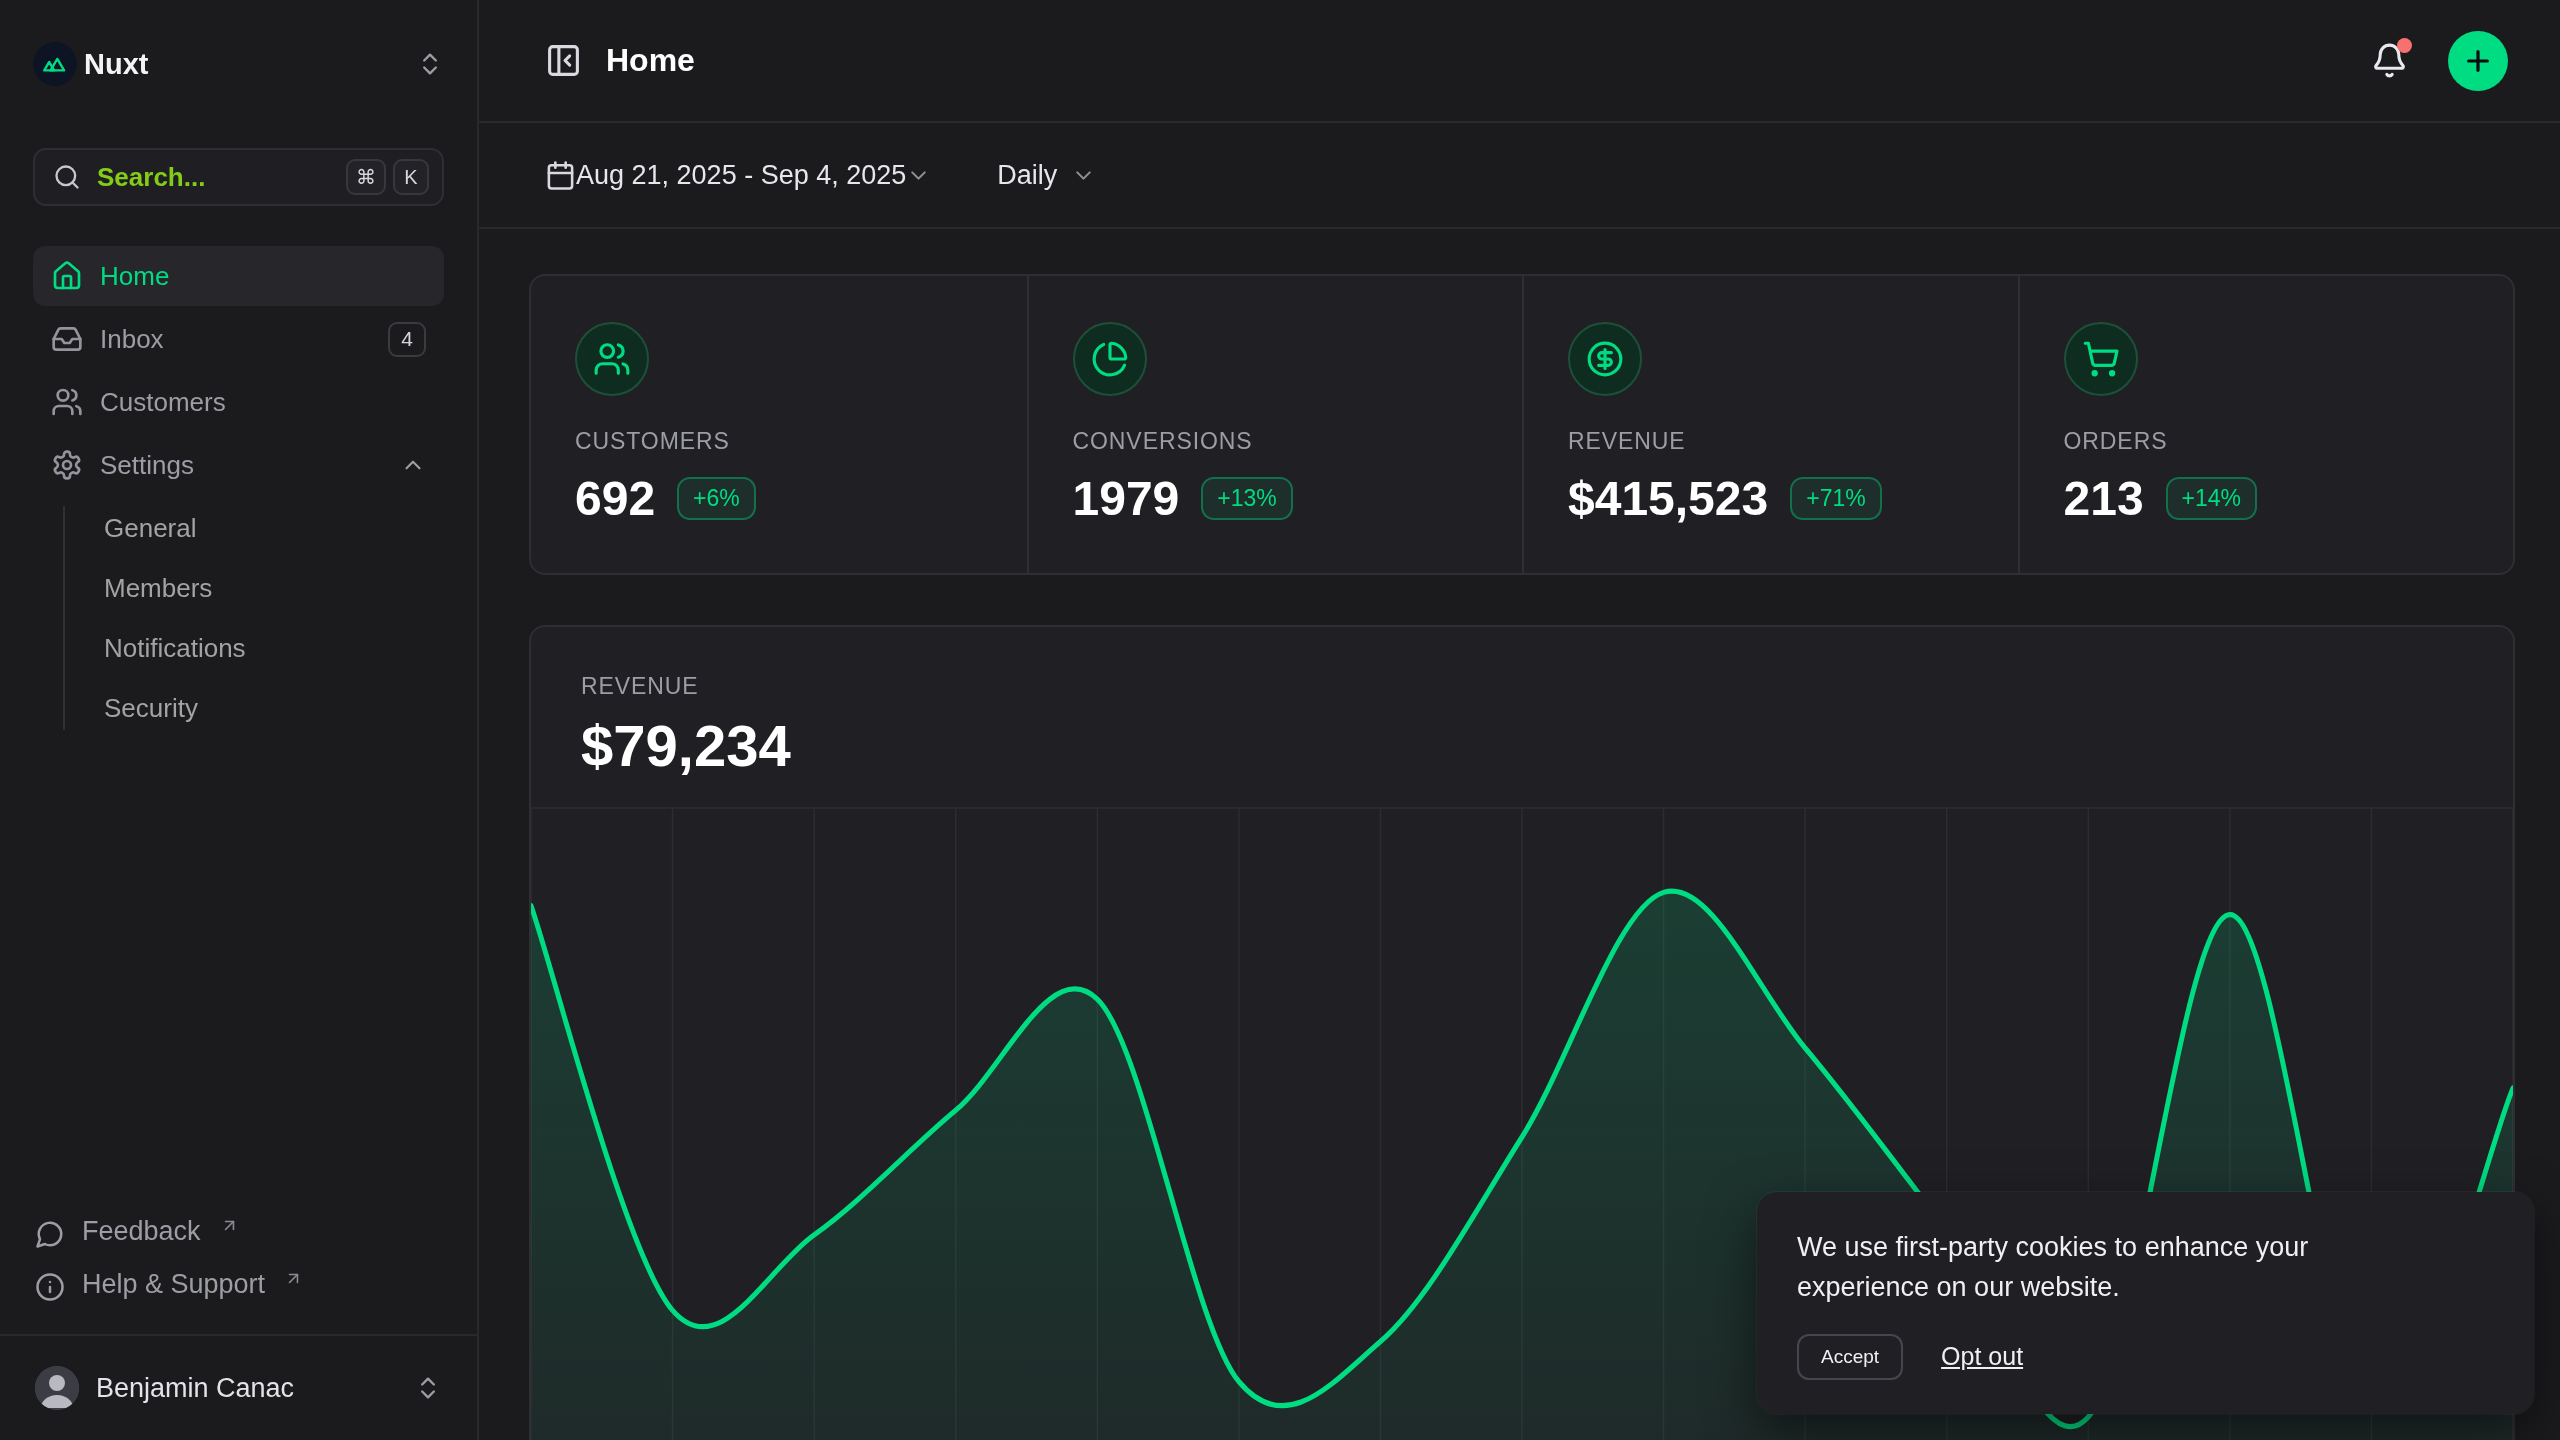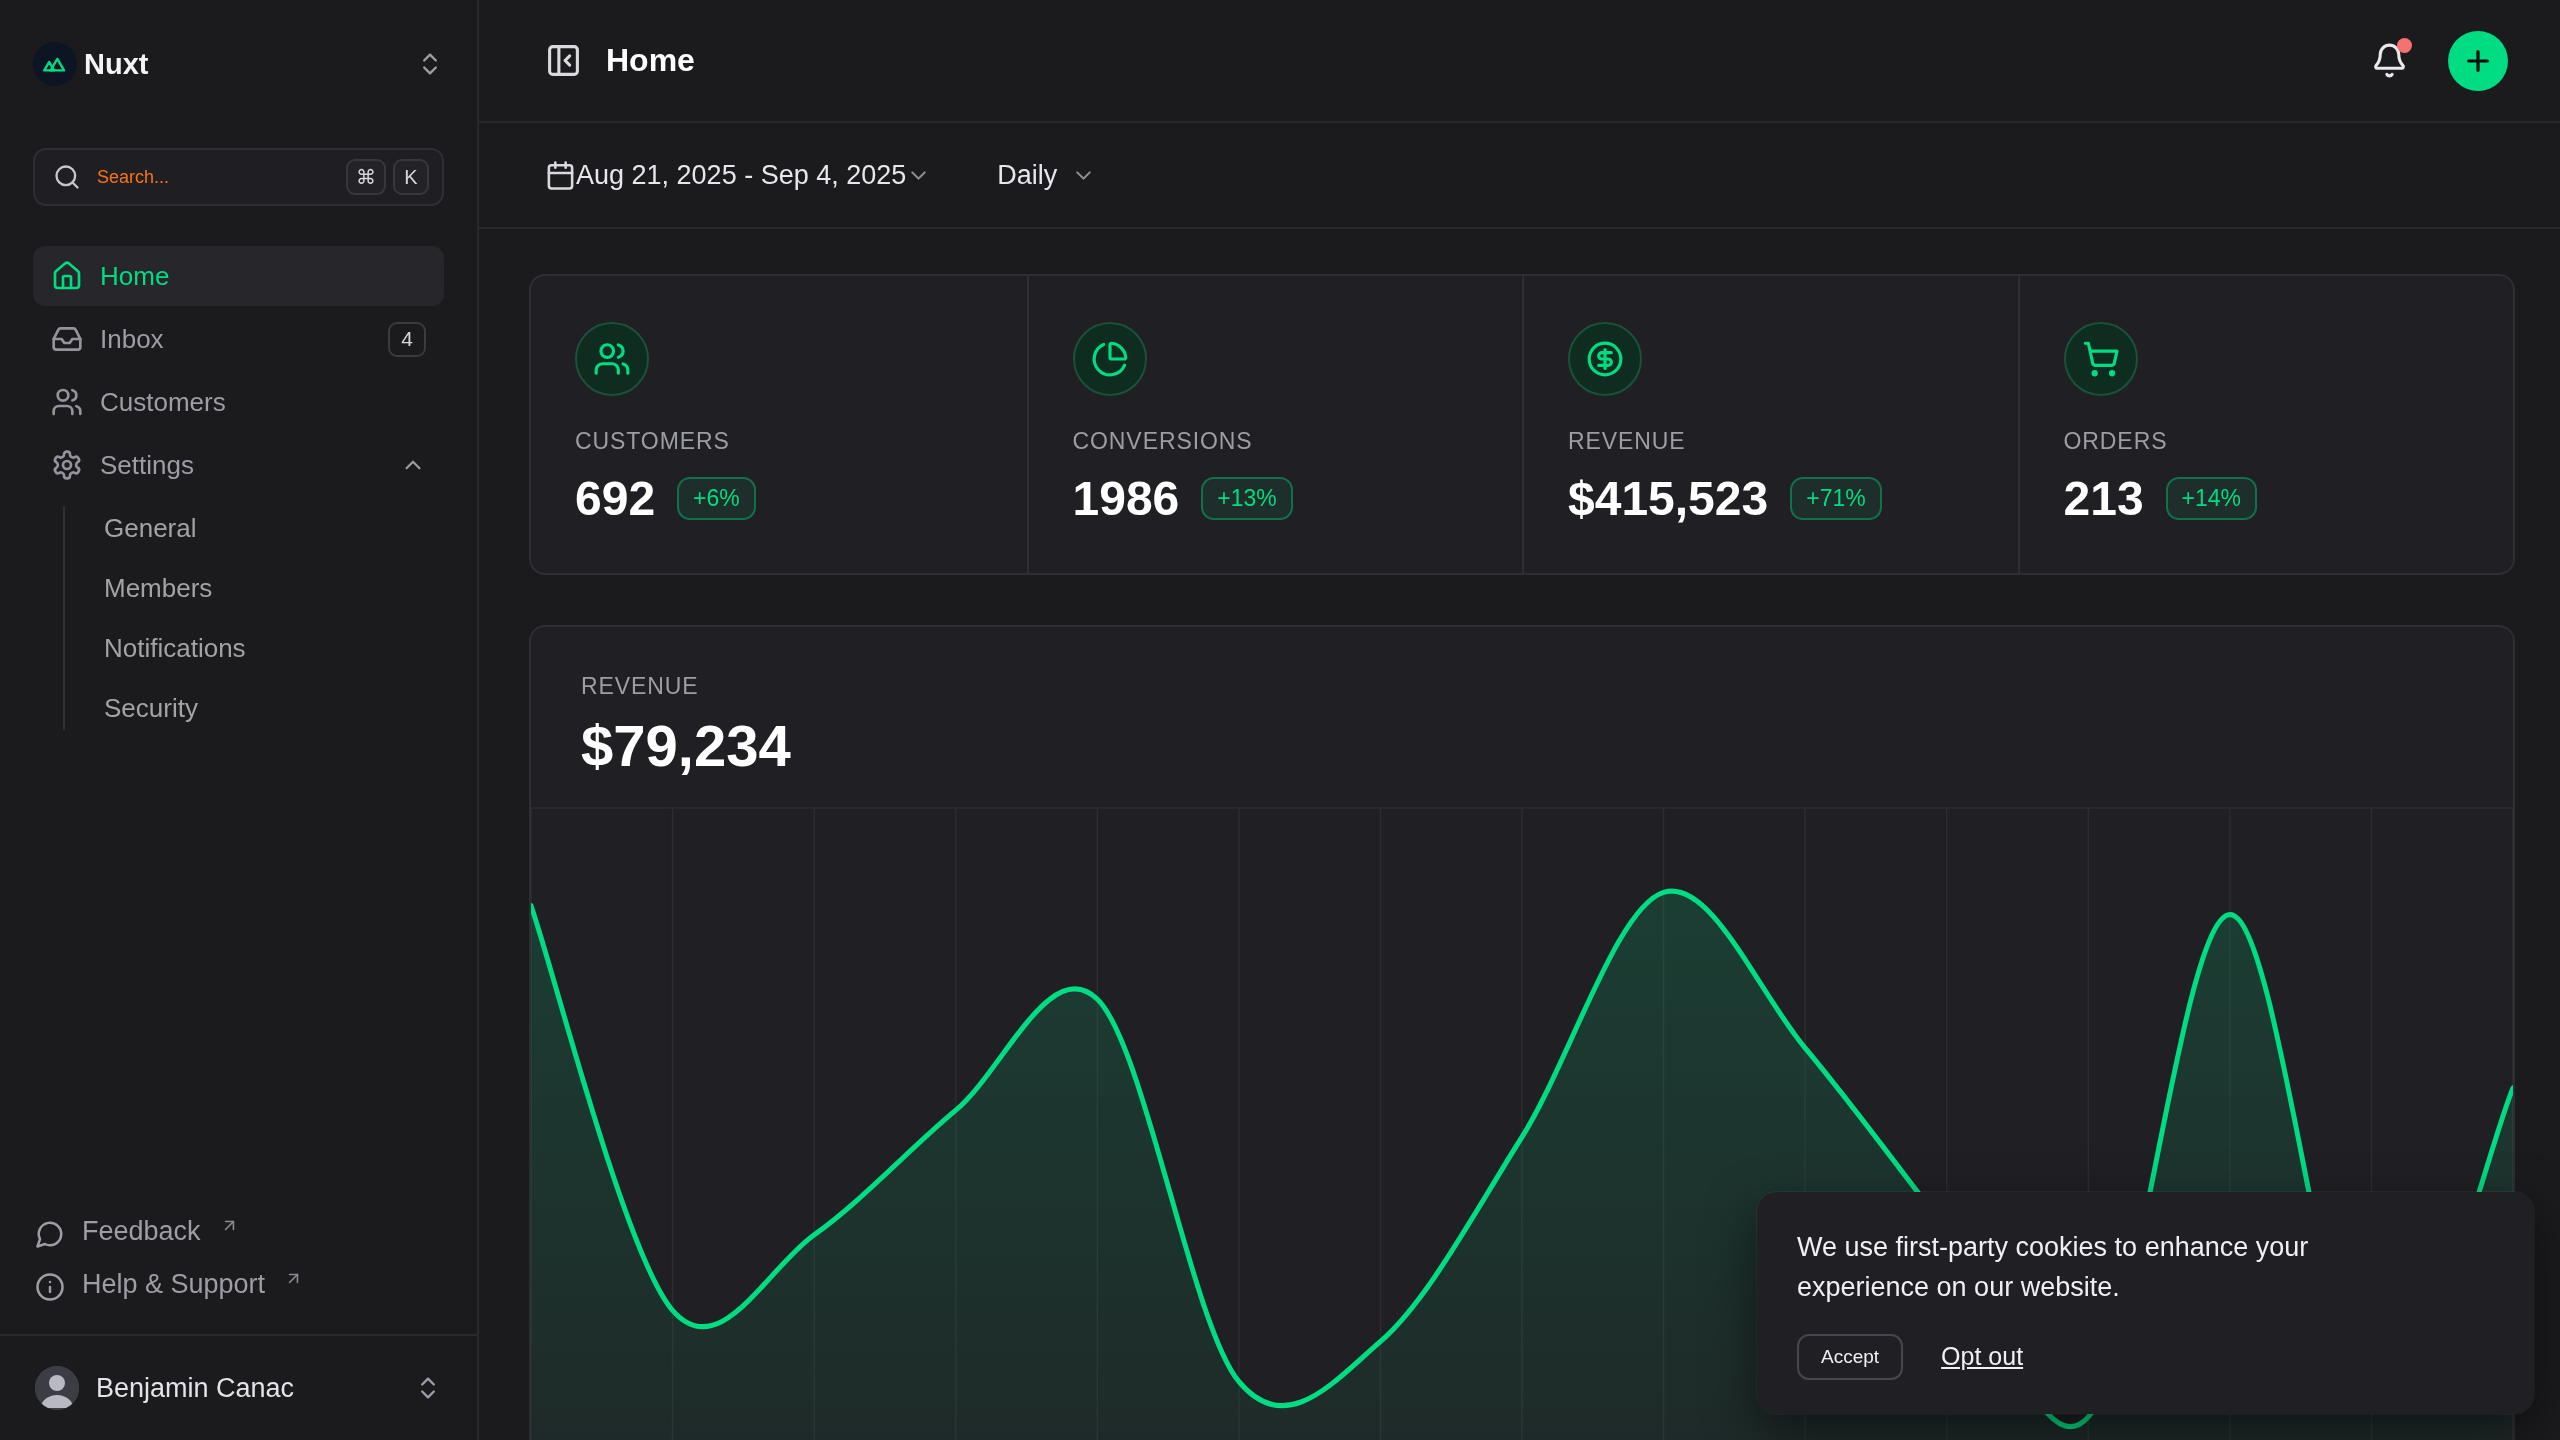--- a/index.html
+++ b/index.html
@@ -19,21 +19,21 @@
   .brand-row{display:flex;align-items:center;gap:7px;height:56px;}
   .brand-logo{width:44px;height:44px;border-radius:50%;background:#0d1424;display:flex;align-items:center;justify-content:center;color:var(--accent);}
   .brand-logo svg{width:28px;height:28px;}
   .brand-name{font-size:29px;font-weight:600;color:#f4f4f6;}
   .chev-updown{margin-left:auto;color:#9d9da6;}
   .chev-updown svg{width:28px;height:28px;}
 
   .search-box{margin-top:56px;height:58px;box-sizing:border-box;border:2px solid #2e2e33;border-radius:13px;
     background:#1f1f23;display:flex;align-items:center;gap:16px;padding:0 13px 0 18px;cursor:pointer;}
   .search-box svg{width:28px;height:28px;color:#c6c6cd;}
-  .search-ph{font-size:18px;color:#f97316;}
+  .search-ph{font-size:26px;color:#84cc16;font-weight:bold;}
   .kbd-group{margin-left:auto;display:flex;gap:7px;}
   .kbd{min-width:36px;height:36px;box-sizing:border-box;border:2px solid #37373d;background:#222227;border-radius:9px;
     display:flex;align-items:center;justify-content:center;font-size:20px;color:#d6d6dd;padding:0 8px;}
 
   .nav{margin-top:40px;display:flex;flex-direction:column;gap:3px;}
   .nav-item{display:flex;align-items:center;gap:17px;height:60px;border-radius:12px;padding:0 18px;cursor:pointer;color:#9d9da6;}
   .nav-item .nav-icon{color:#94949d;}
   .nav-item .nav-icon svg{width:32px;height:32px;}
   .nav-label{font-size:26px;font-weight:500;}
   .nav-item.active{background:#26262b;color:var(--accent);}
@@ -322,21 +322,21 @@
       </div>
       <div class="stat-cell">
         <span class="stat-icon">
           <svg class="ic" viewBox="0 0 24 24">
               <path d="M21 12c.552 0 1.005-.449.95-.998a10 10 0 0 0-8.953-8.951c-.55-.055-.998.398-.998.95v8a1 1 0 0 0 1 1z"></path>
               <path d="M21.21 15.89A10 10 0 1 1 8 2.83"></path>
             </svg>
         </span>
         <div class="stat-label">CONVERSIONS</div>
         <div class="stat-value-row">
-          <span class="stat-value">1986</span>
+          <span class="stat-value">1979</span>
           <span class="badge">+13%</span>
         </div>
       </div>
       <div class="stat-cell">
         <span class="stat-icon">
           <svg class="ic" viewBox="0 0 24 24">
               <circle cx="12" cy="12" r="10"></circle>
               <path d="M16 8h-6a2 2 0 1 0 0 4h4a2 2 0 1 1 0 4H8"></path>
               <path d="M12 18V6"></path>
             </svg>

